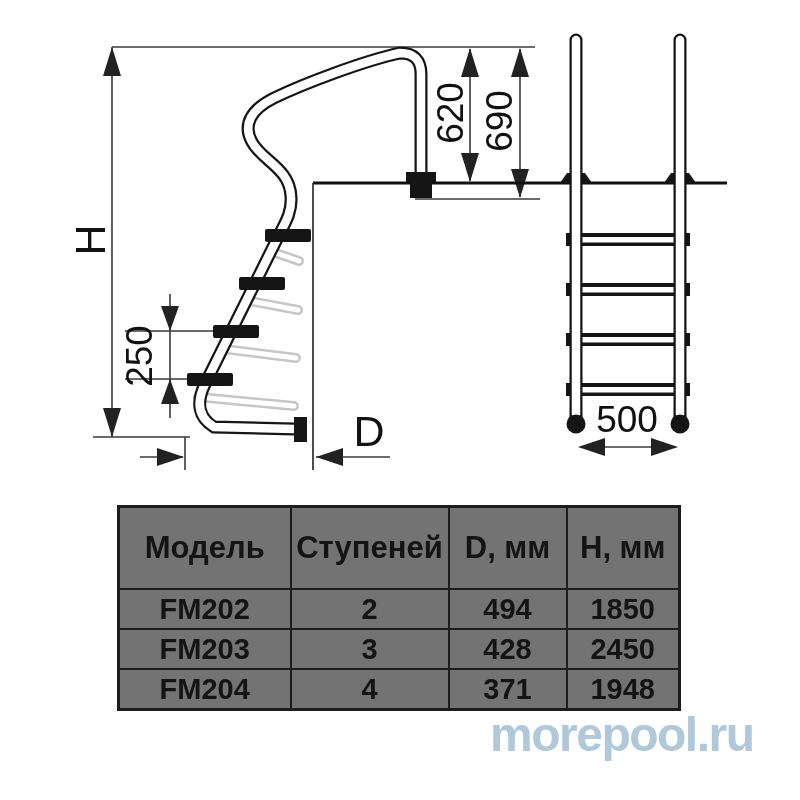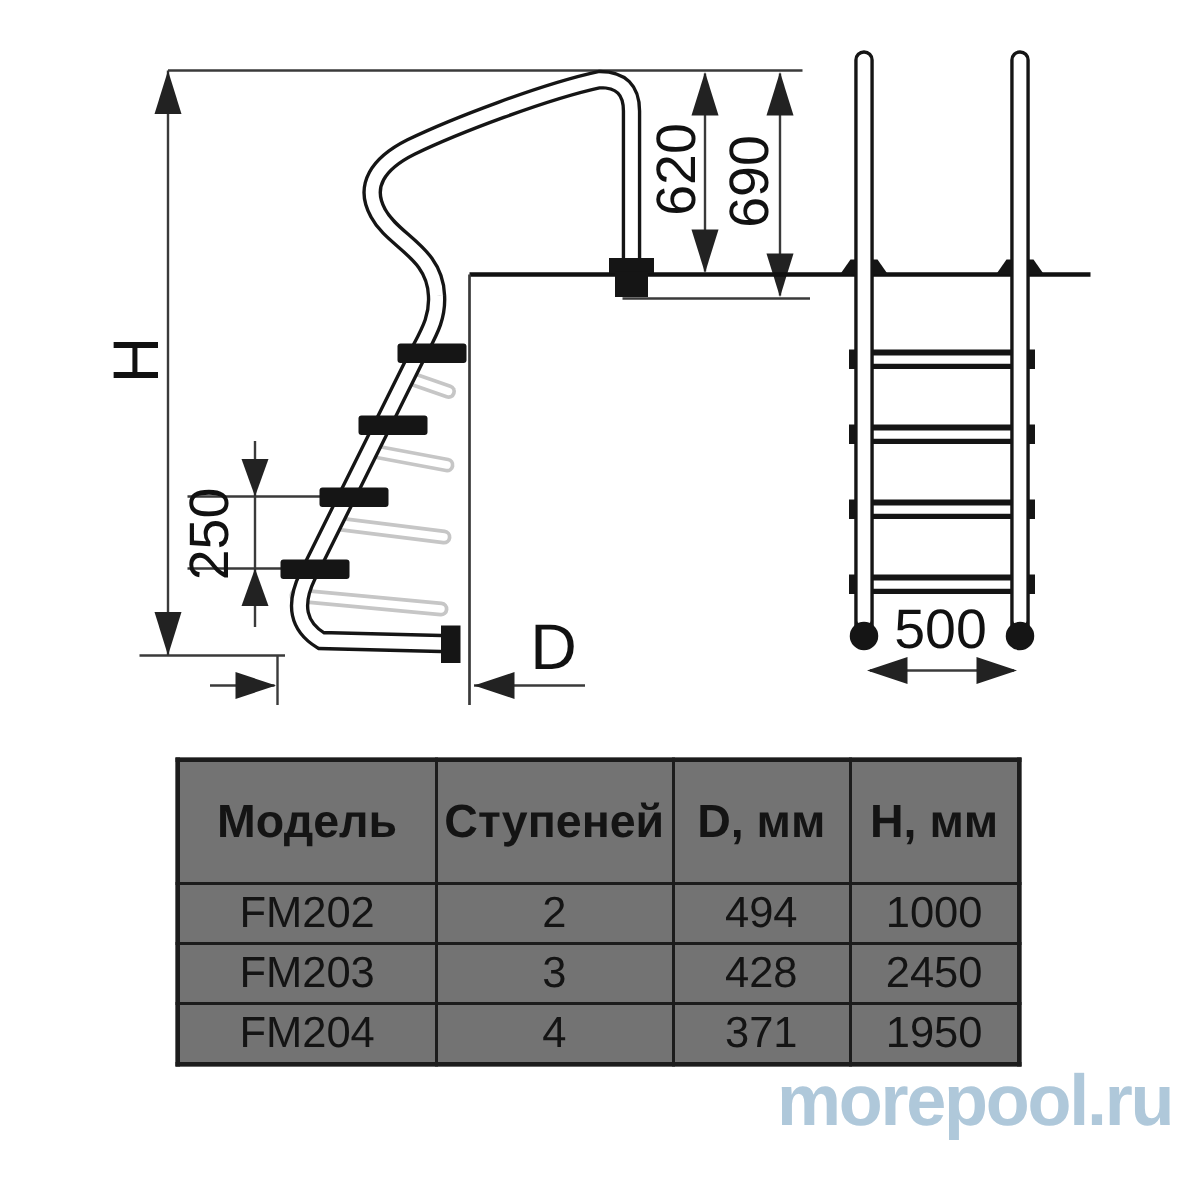--- a/index.html
+++ b/index.html
@@ -8,24 +8,24 @@
   #drawing{position:absolute;left:0;top:0;}
   .dimtext{font-family:"Liberation Sans",sans-serif;font-size:37px;fill:#111;}
   .dimtext-big{font-family:"Liberation Sans",sans-serif;font-size:43px;fill:#111;}
   
   #spec-table{position:absolute;left:117px;top:505px;border-collapse:collapse;
               table-layout:fixed;background:#737373;}
   #spec-table td,#spec-table th{border:2px solid #1c1c1c;text-align:center;vertical-align:middle;
               font-family:"Liberation Sans",sans-serif;color:#141414;padding:0;}
   #spec-table{border:3px solid #1c1c1c;}
   #spec-table th{font-size:31px;font-weight:bold;height:80px;}
-  #spec-table td{font-size:29px;font-weight:normal;height:38px;}
+  #spec-table td{font-size:29px;font-weight:bold;height:38px;}
   .col-model{width:172px;} .col-steps{width:158px;} .col-d{width:118px;} .col-h{width:113px;}
   
-  #watermark{position:absolute;left:518px;top:707px;font-family:"Liberation Sans",sans-serif;
+  #watermark{position:absolute;left:490px;top:707px;font-family:"Liberation Sans",sans-serif;
              font-size:48px;font-weight:bold;letter-spacing:-1.5px;color:#afc8da;
              mix-blend-mode:multiply;white-space:nowrap;z-index:5;}
 </style>
 </head>
 <body>
 
 <div id="stage">
 
   <svg id="drawing" width="800" height="505" viewBox="0 0 800 505">
 
@@ -161,32 +161,32 @@
         <th>Ступеней</th>
         <th>D, мм</th>
         <th>H, мм</th>
       </tr>
     </thead>
     <tbody>
       <tr>
         <td>FM202</td>
         <td>2</td>
         <td>494</td>
-        <td>1000</td>
+        <td>1850</td>
       </tr>
       <tr>
         <td>FM203</td>
         <td>3</td>
         <td>428</td>
         <td>2450</td>
       </tr>
       <tr>
         <td>FM204</td>
         <td>4</td>
         <td>371</td>
-        <td>1950</td>
+        <td>1948</td>
       </tr>
     </tbody>
   </table>
 
   <div id="watermark">morepool.ru</div>
 
 </div>
 
 </body></html>

